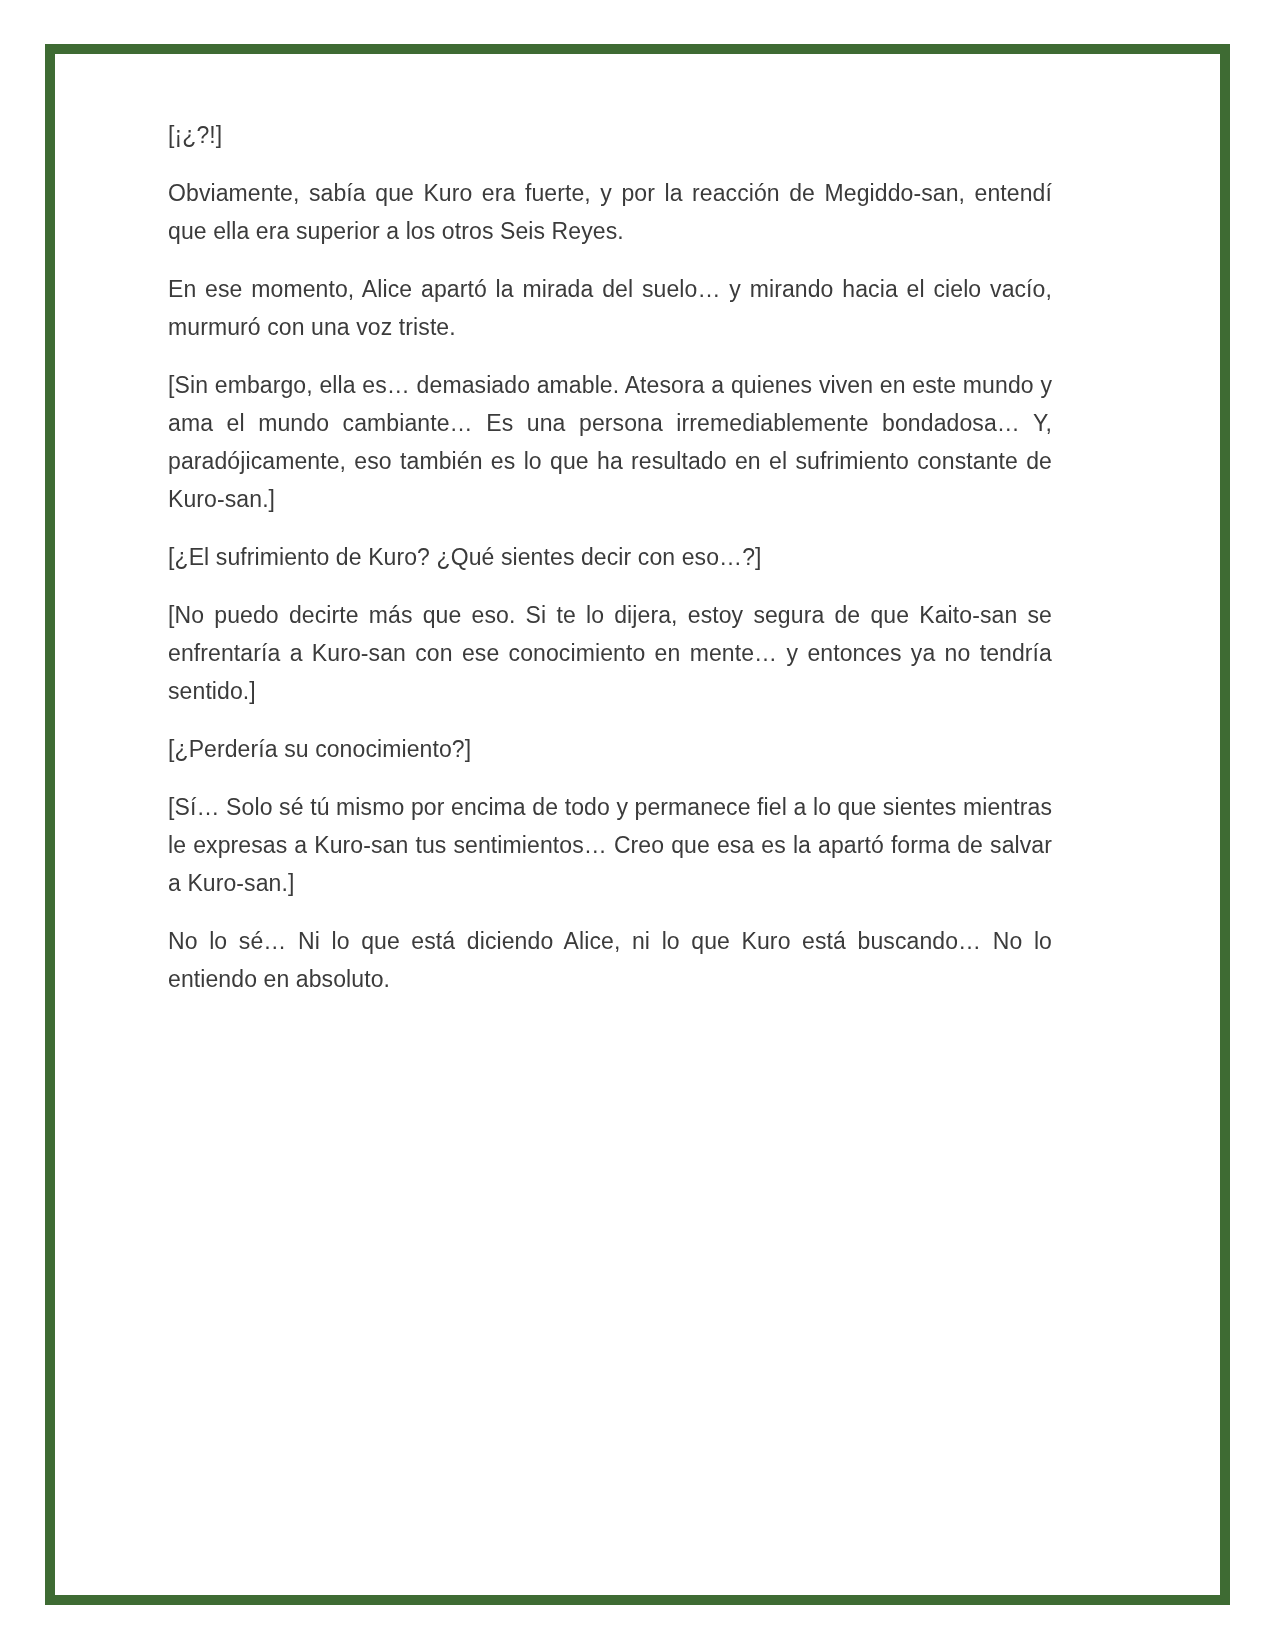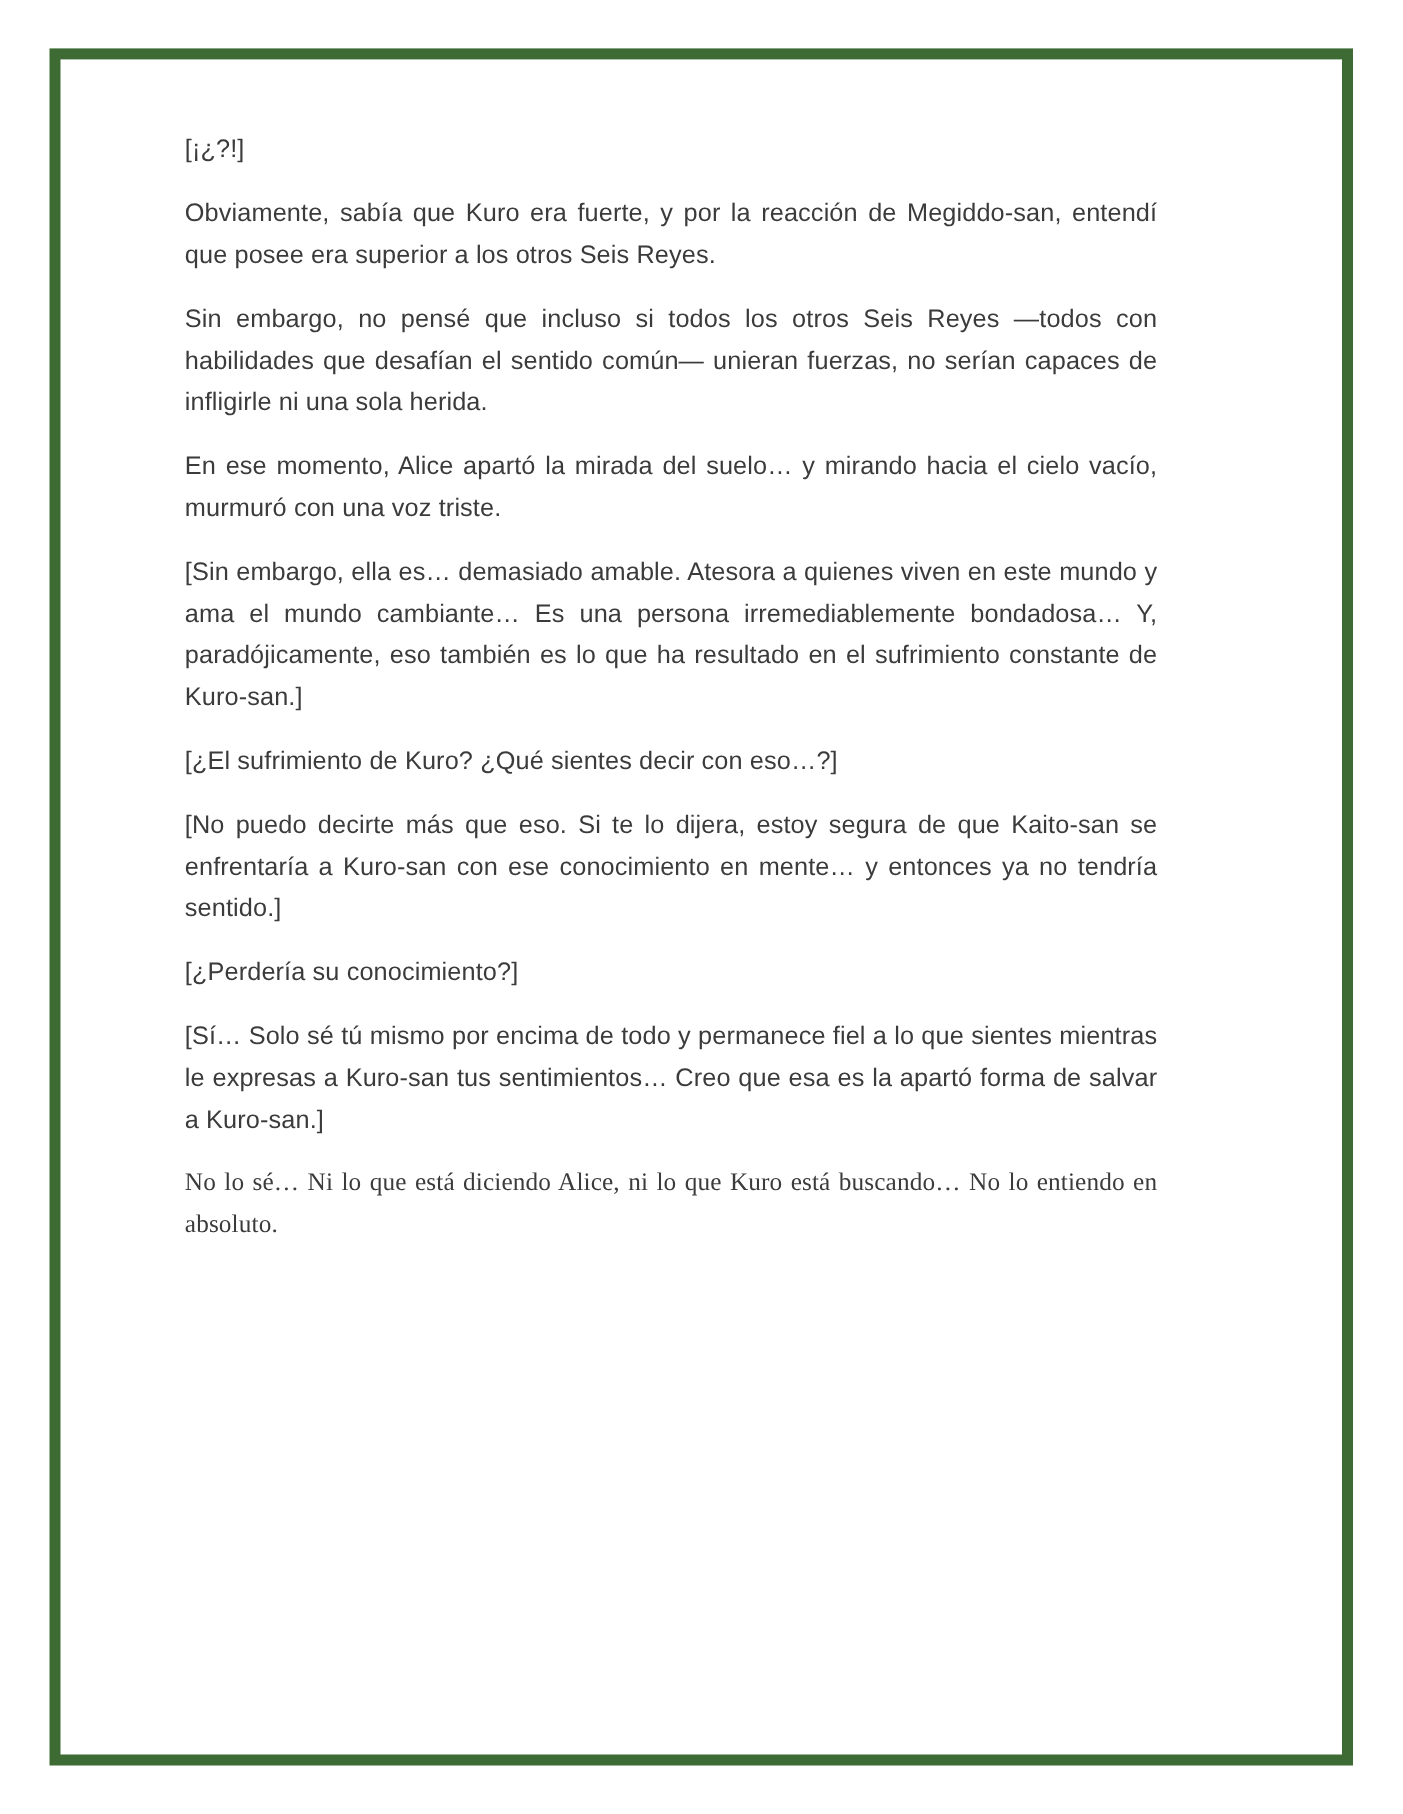--- a/index.html
+++ b/index.html
@@ -32,31 +32,29 @@
     font-size: 23px;
     line-height: 38px;
     text-align: justify;
     text-justify: inter-word;
     margin-bottom: 20px;
     letter-spacing: 0.1px;
   }
 
   .content p:last-child {
     margin-bottom: 0;
-    font-family: Liberation Serif, serif;
   }
 </style>
 </head>
 <body>
 
 <div class="page-frame">
   <div class="content">
     <p>[¡¿?!]</p>
-    <p>Obviamente, sabía que Kuro era fuerte, y por la reacción de Megiddo-san, entendí que posee era superior a los otros Seis Reyes.</p>
-    <p>Sin embargo, no pensé que incluso si todos los otros Seis Reyes —todos con habilidades que desafían el sentido común— unieran fuerzas, no serían capaces de infligirle ni una sola herida.</p>
+    <p>Obviamente, sabía que Kuro era fuerte, y por la reacción de Megiddo-san, entendí que ella era superior a los otros Seis Reyes.</p>
     <p>En ese momento, Alice apartó la mirada del suelo… y mirando hacia el cielo vacío, murmuró con una voz triste.</p>
     <p>[Sin embargo, ella es… demasiado amable. Atesora a quienes viven en este mundo y ama el mundo cambiante… Es una persona irremediablemente bondadosa… Y, paradójicamente, eso también es lo que ha resultado en el sufrimiento constante de Kuro-san.]</p>
     <p>[¿El sufrimiento de Kuro? ¿Qué sientes decir con eso…?]</p>
     <p>[No puedo decirte más que eso. Si te lo dijera, estoy segura de que Kaito-san se enfrentaría a Kuro-san con ese conocimiento en mente… y entonces ya no tendría sentido.]</p>
     <p>[¿Perdería su conocimiento?]</p>
     <p>[Sí… Solo sé tú mismo por encima de todo y permanece fiel a lo que sientes mientras le expresas a Kuro-san tus sentimientos… Creo que esa es la apartó forma de salvar a Kuro-san.]</p>
     <p>No lo sé… Ni lo que está diciendo Alice, ni lo que Kuro está buscando… No lo entiendo en absoluto.</p>
   </div>
 </div>
 

